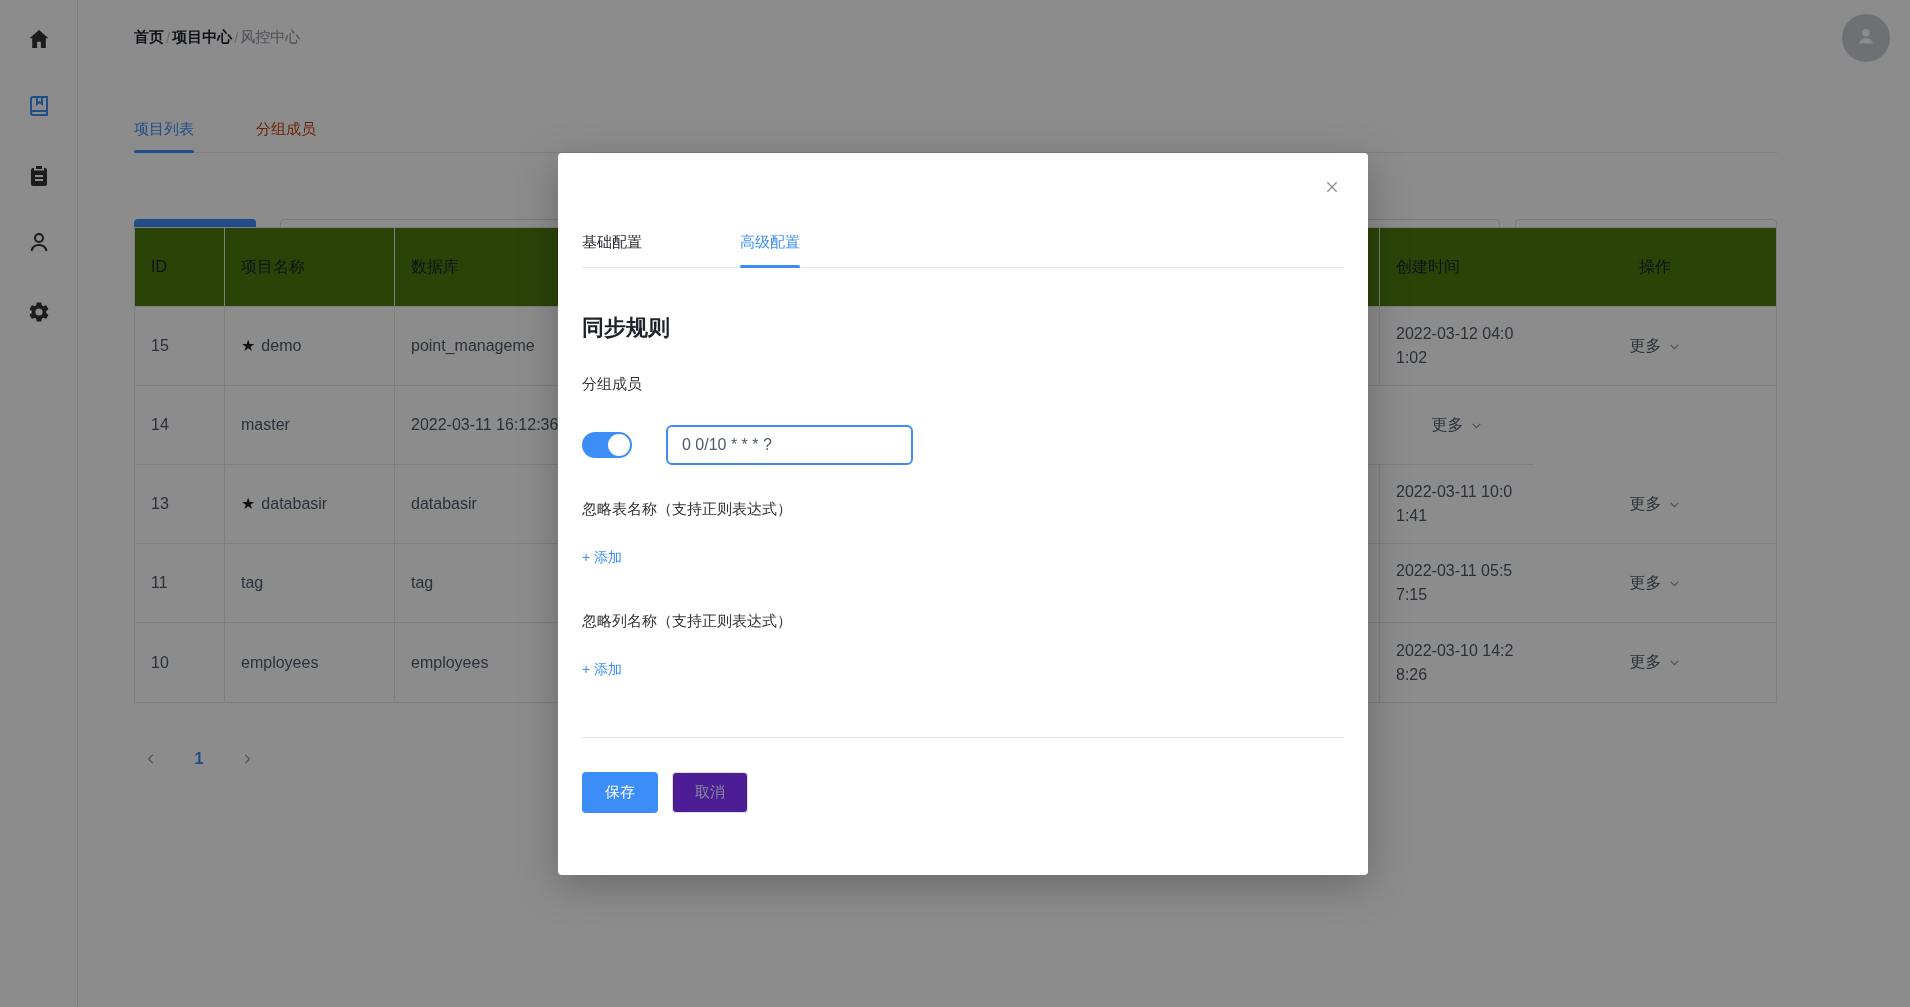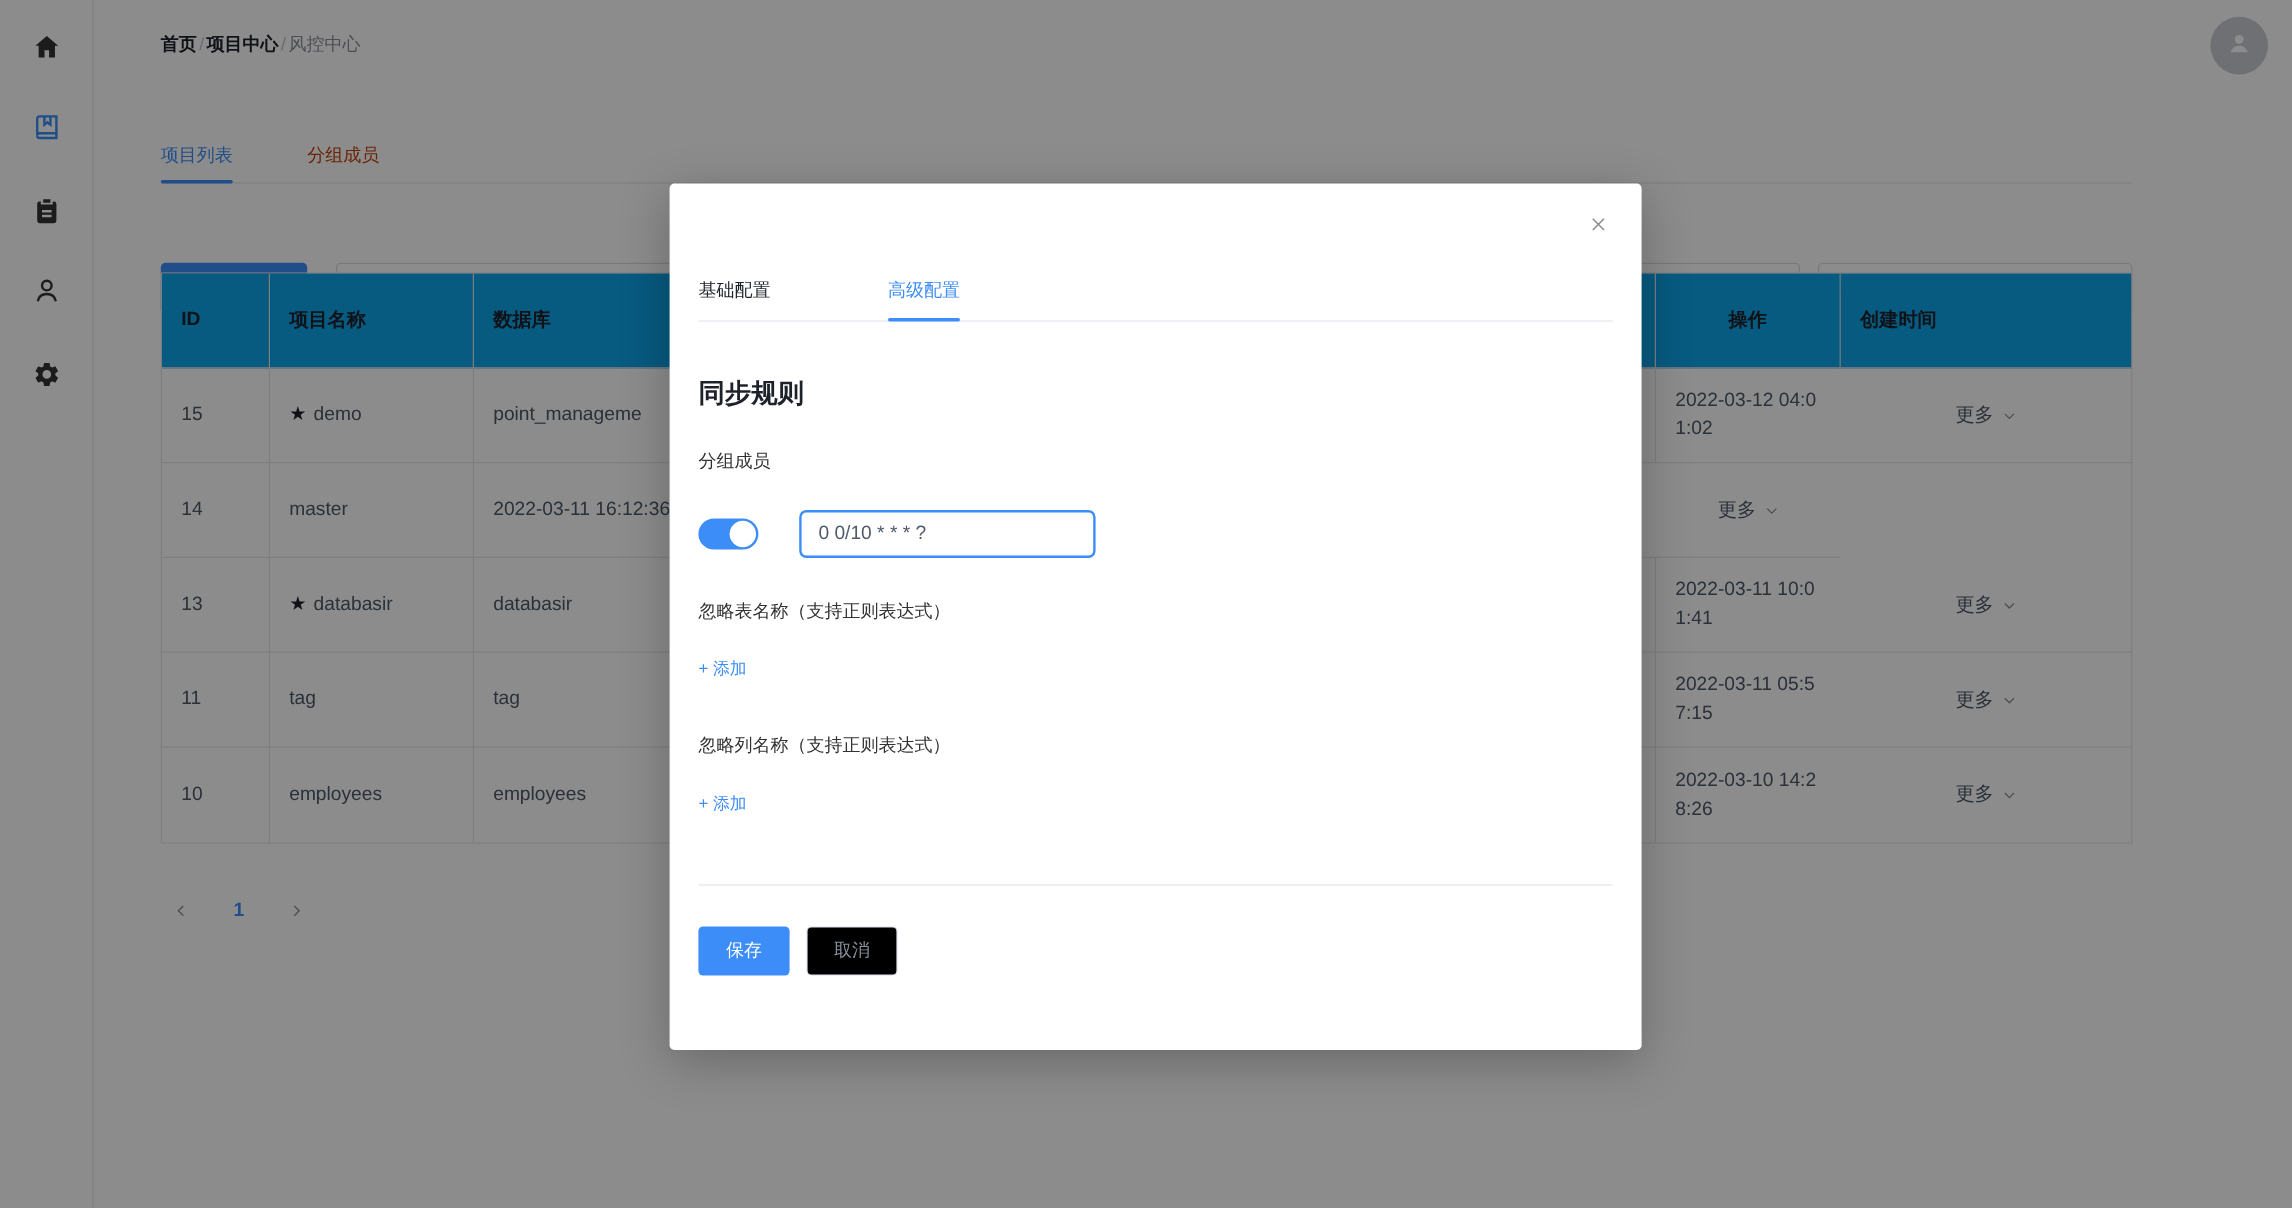--- a/index.html
+++ b/index.html
@@ -41,21 +41,21 @@
   .search-box input { border:none; outline:none; flex:1; font-size:15px; color:#4e5969;
     font-family:"Liberation Sans","DejaVu Sans",sans-serif; background:transparent; }
   .search-box input::placeholder { color:#a9aeb8; }
   .db-select { width:262px; height:43px; margin-left:15px; border:1px solid #dcdfe6; border-radius:4px;
     display:flex; align-items:center; justify-content:space-between; padding:0 14px; cursor:pointer; background:#fff; }
   .db-select .sel-text { font-size:15px; color:#a9aeb8; }
   .db-select svg { width:14px; height:14px; color:#a9aeb8; }
   
   .table { position:absolute; left:56px; right:133px; top:227px; border:1px solid #e5e6eb; font-size:16px; }
   .t-row { display:grid; grid-template-columns:90px 170px 1fr 154px 242px; }
-  .t-head .t-cell { height:69px; background:#0ea5e9; color:#1d2129; font-weight:700; }
+  .t-head .t-cell { height:69px; background:#4d7c0f; color:#1d2129; font-weight:400; }
   .t-cell { display:flex; align-items:center; padding:0 16px; border-bottom:1px solid #e5e6eb;
     border-right:1px solid #e5e6eb; min-height:79px; }
   .t-cell.no-div { border-right:none; }
   .t-cell:last-child { border-right:none; }
   .t-body .t-row:last-child .t-cell { border-bottom:none; }
   .t-cell .wrapwrap { word-break:break-all; line-height:24px; }
   .t-cell.center { justify-content:center; }
   .star { color:#1d2129; margin-right:6px; }
   .more-link { display:inline-flex; align-items:center; gap:6px; color:#4e5969; cursor:pointer; }
   .more-link svg { width:13px; height:13px; color:#86909c; }
@@ -81,21 +81,21 @@
   .cron-row { position:absolute; left:24px; top:272px; display:flex; align-items:center; gap:34px; }
   .toggle { width:50px; height:26px; border-radius:13px; background:#3c8df7; position:relative; cursor:pointer; flex:none; }
   .toggle .knob { position:absolute; top:2px; left:26px; width:22px; height:22px; border-radius:50%; background:#fff; }
   .cron-input { width:247px; height:40px; border:2px solid #3c8df7; border-radius:6px; padding:0 14px;
     font-size:16px; color:#4e5969; outline:none; font-family:"Liberation Sans","DejaVu Sans",sans-serif; }
   .add-link { position:absolute; left:24px; font-size:14px; color:#3c8df7; cursor:pointer; }
   .m-divider { position:absolute; left:24px; right:24px; top:584px; border-top:1px solid #e5e6eb; }
   .m-footer { position:absolute; left:24px; top:619px; display:flex; gap:14px; }
   .btn-save { width:76px; height:41px; background:#3c8df7; color:#fff; border:none; border-radius:4px;
     font-size:15px; cursor:pointer; font-family:inherit; }
-  .btn-cancel { width:76px; height:41px; background:#000000; color:#86909c; border:1px solid #dcdfe6;
+  .btn-cancel { width:76px; height:41px; background:#4c1d95; color:#86909c; border:1px solid #dcdfe6;
     border-radius:4px; font-size:15px; cursor:pointer; font-family:inherit; }
 </style>
 </head>
 <body>
 
 <div class="sidebar">
   <div class="side-icon" style="top:28px">
     <span><svg viewBox="0 0 24 24" fill="currentColor">
           <path d="M12 3l9.5 8.2h-2.7V21h-4.9v-6.2h-3.8V21H5.2v-9.8H2.5z"></path>
         </svg></span>
@@ -167,22 +167,22 @@
           </svg></span>
     </div>
   </div>
 
   <div class="table">
     <div class="t-head">
       <div class="t-row">
         <div class="t-cell">ID</div>
         <div class="t-cell">项目名称</div>
         <div class="t-cell">数据库</div>
+        <div class="t-cell no-div">创建时间</div>
         <div class="t-cell center">操作</div>
-        <div class="t-cell no-div">创建时间</div>
       </div>
     </div>
     <div class="t-body">
         <div class="t-row">
           <div class="t-cell">15</div>
           <div class="t-cell">
             <div class="wrapwrap"><span class="star">★</span><span>demo</span></div>
           </div>
           <div class="t-cell">point_manageme</div>
           <div class="t-cell no-div">

